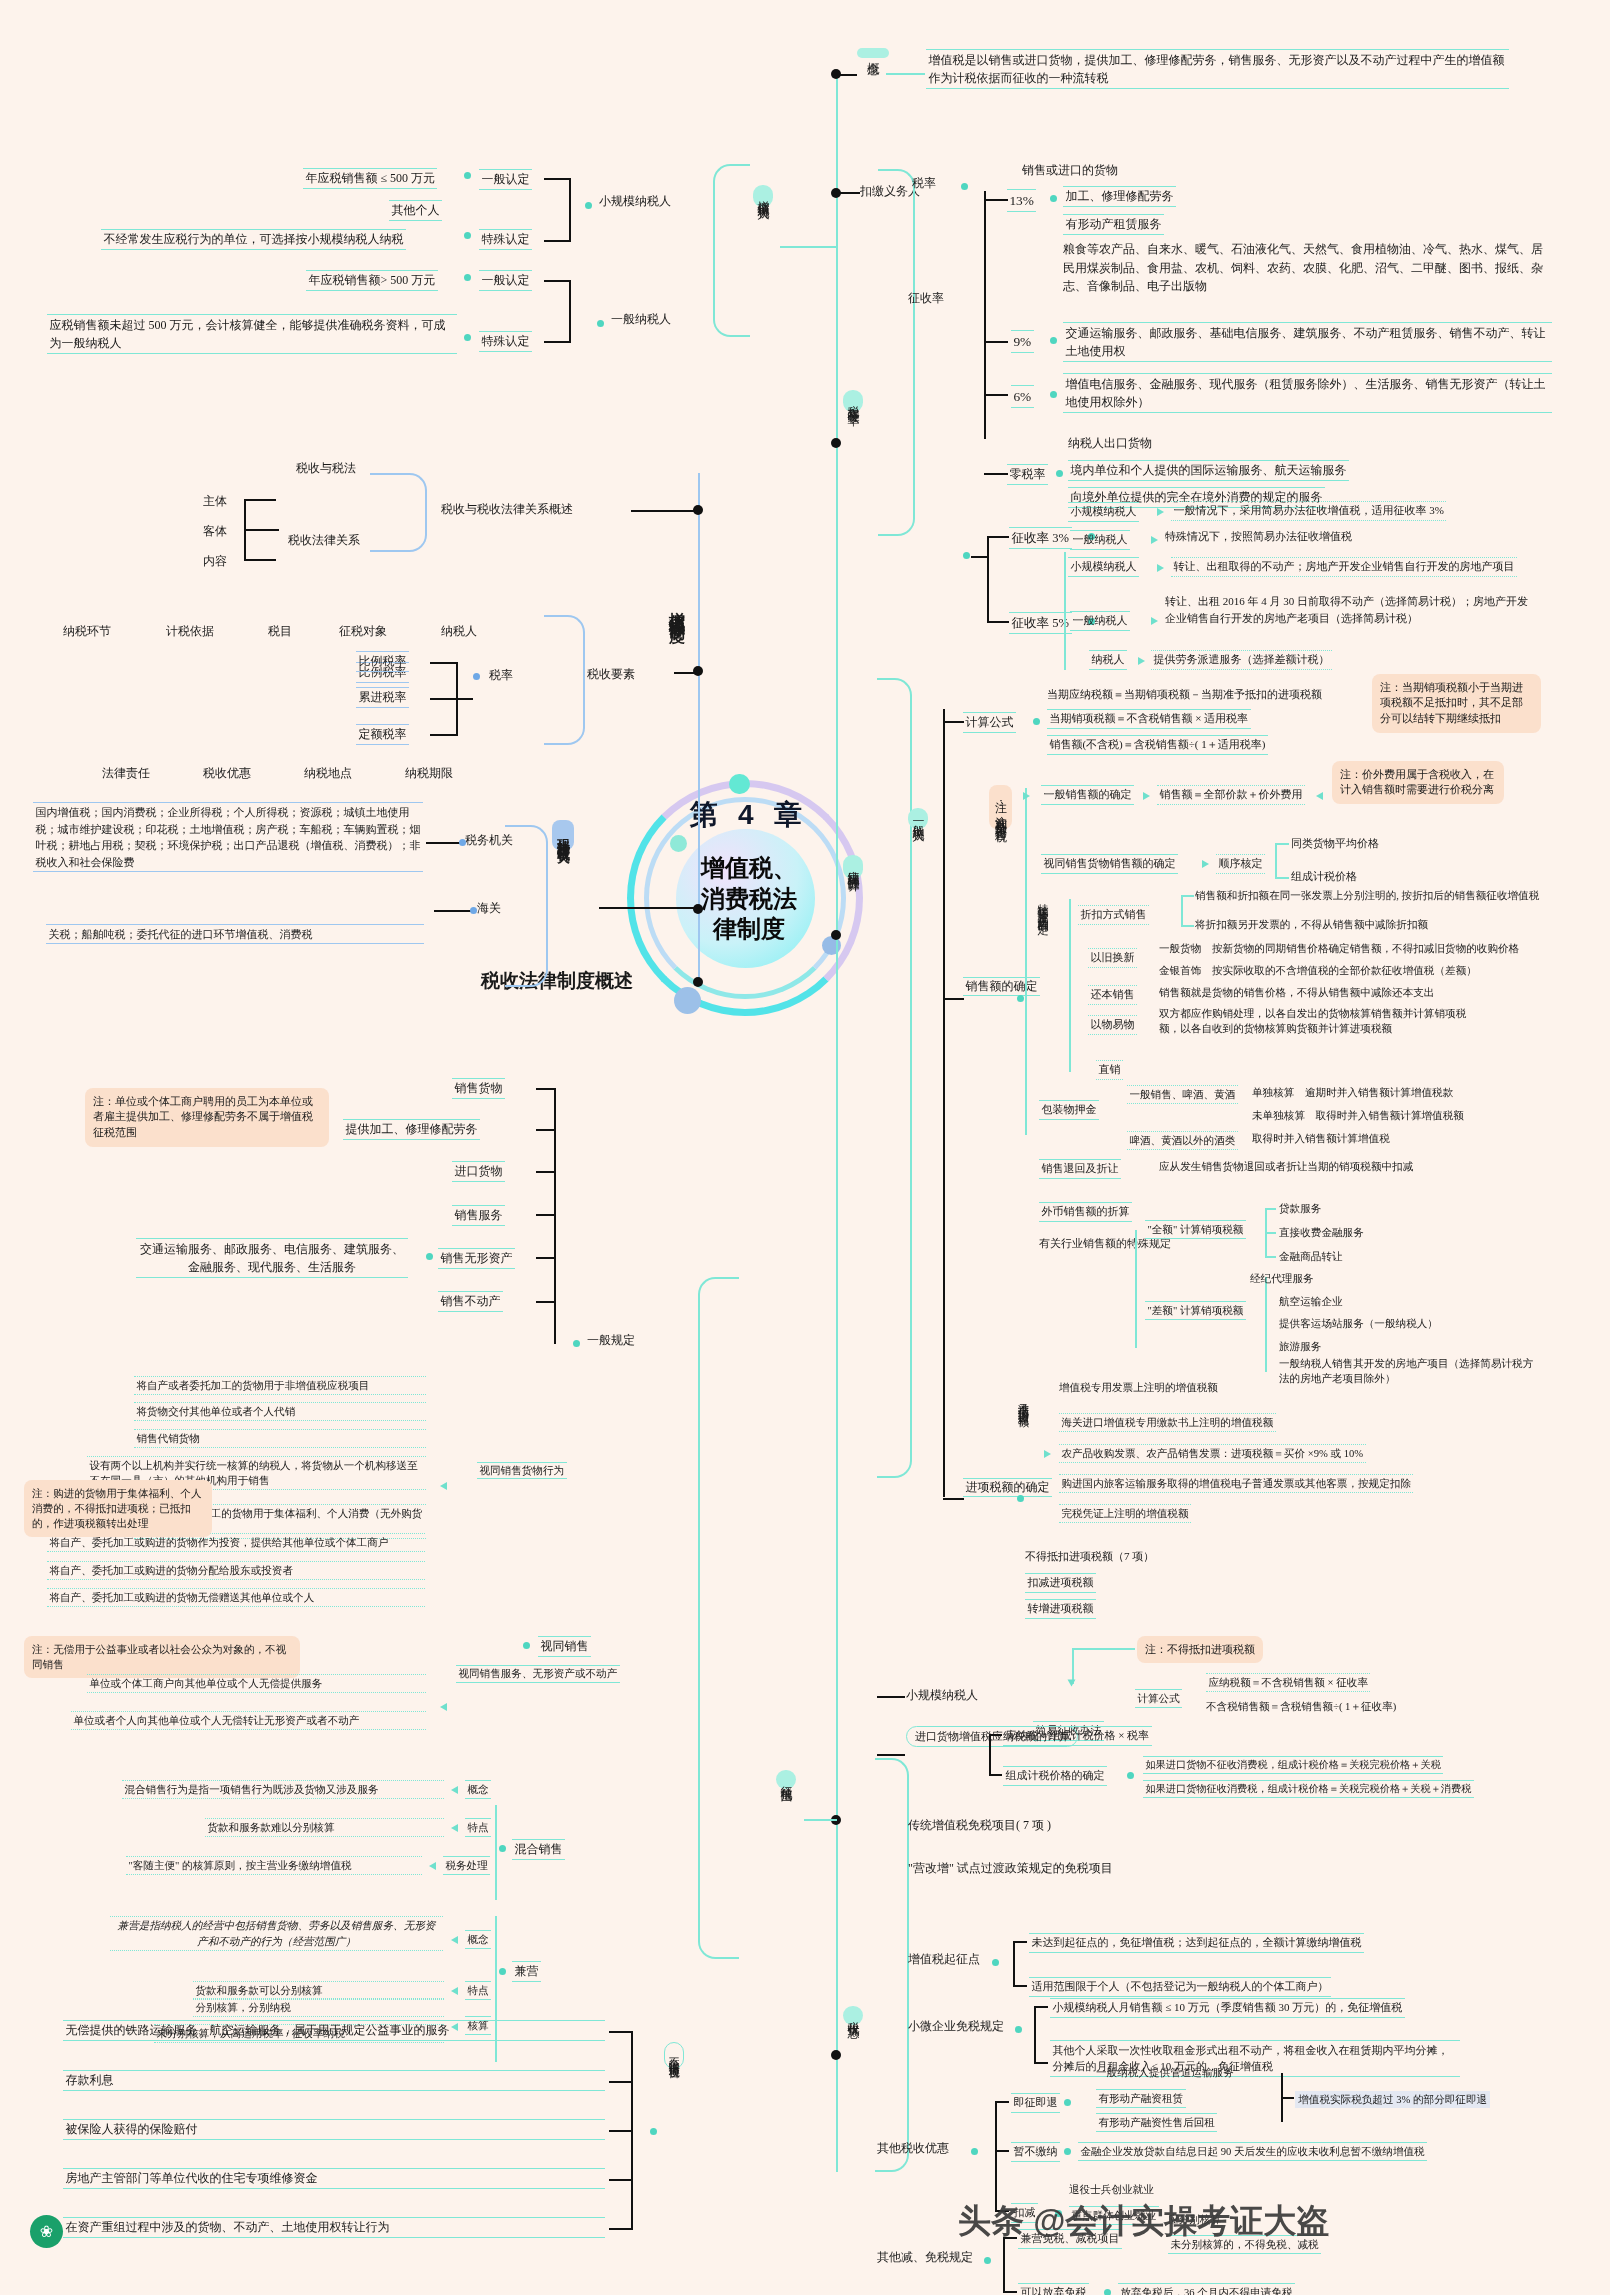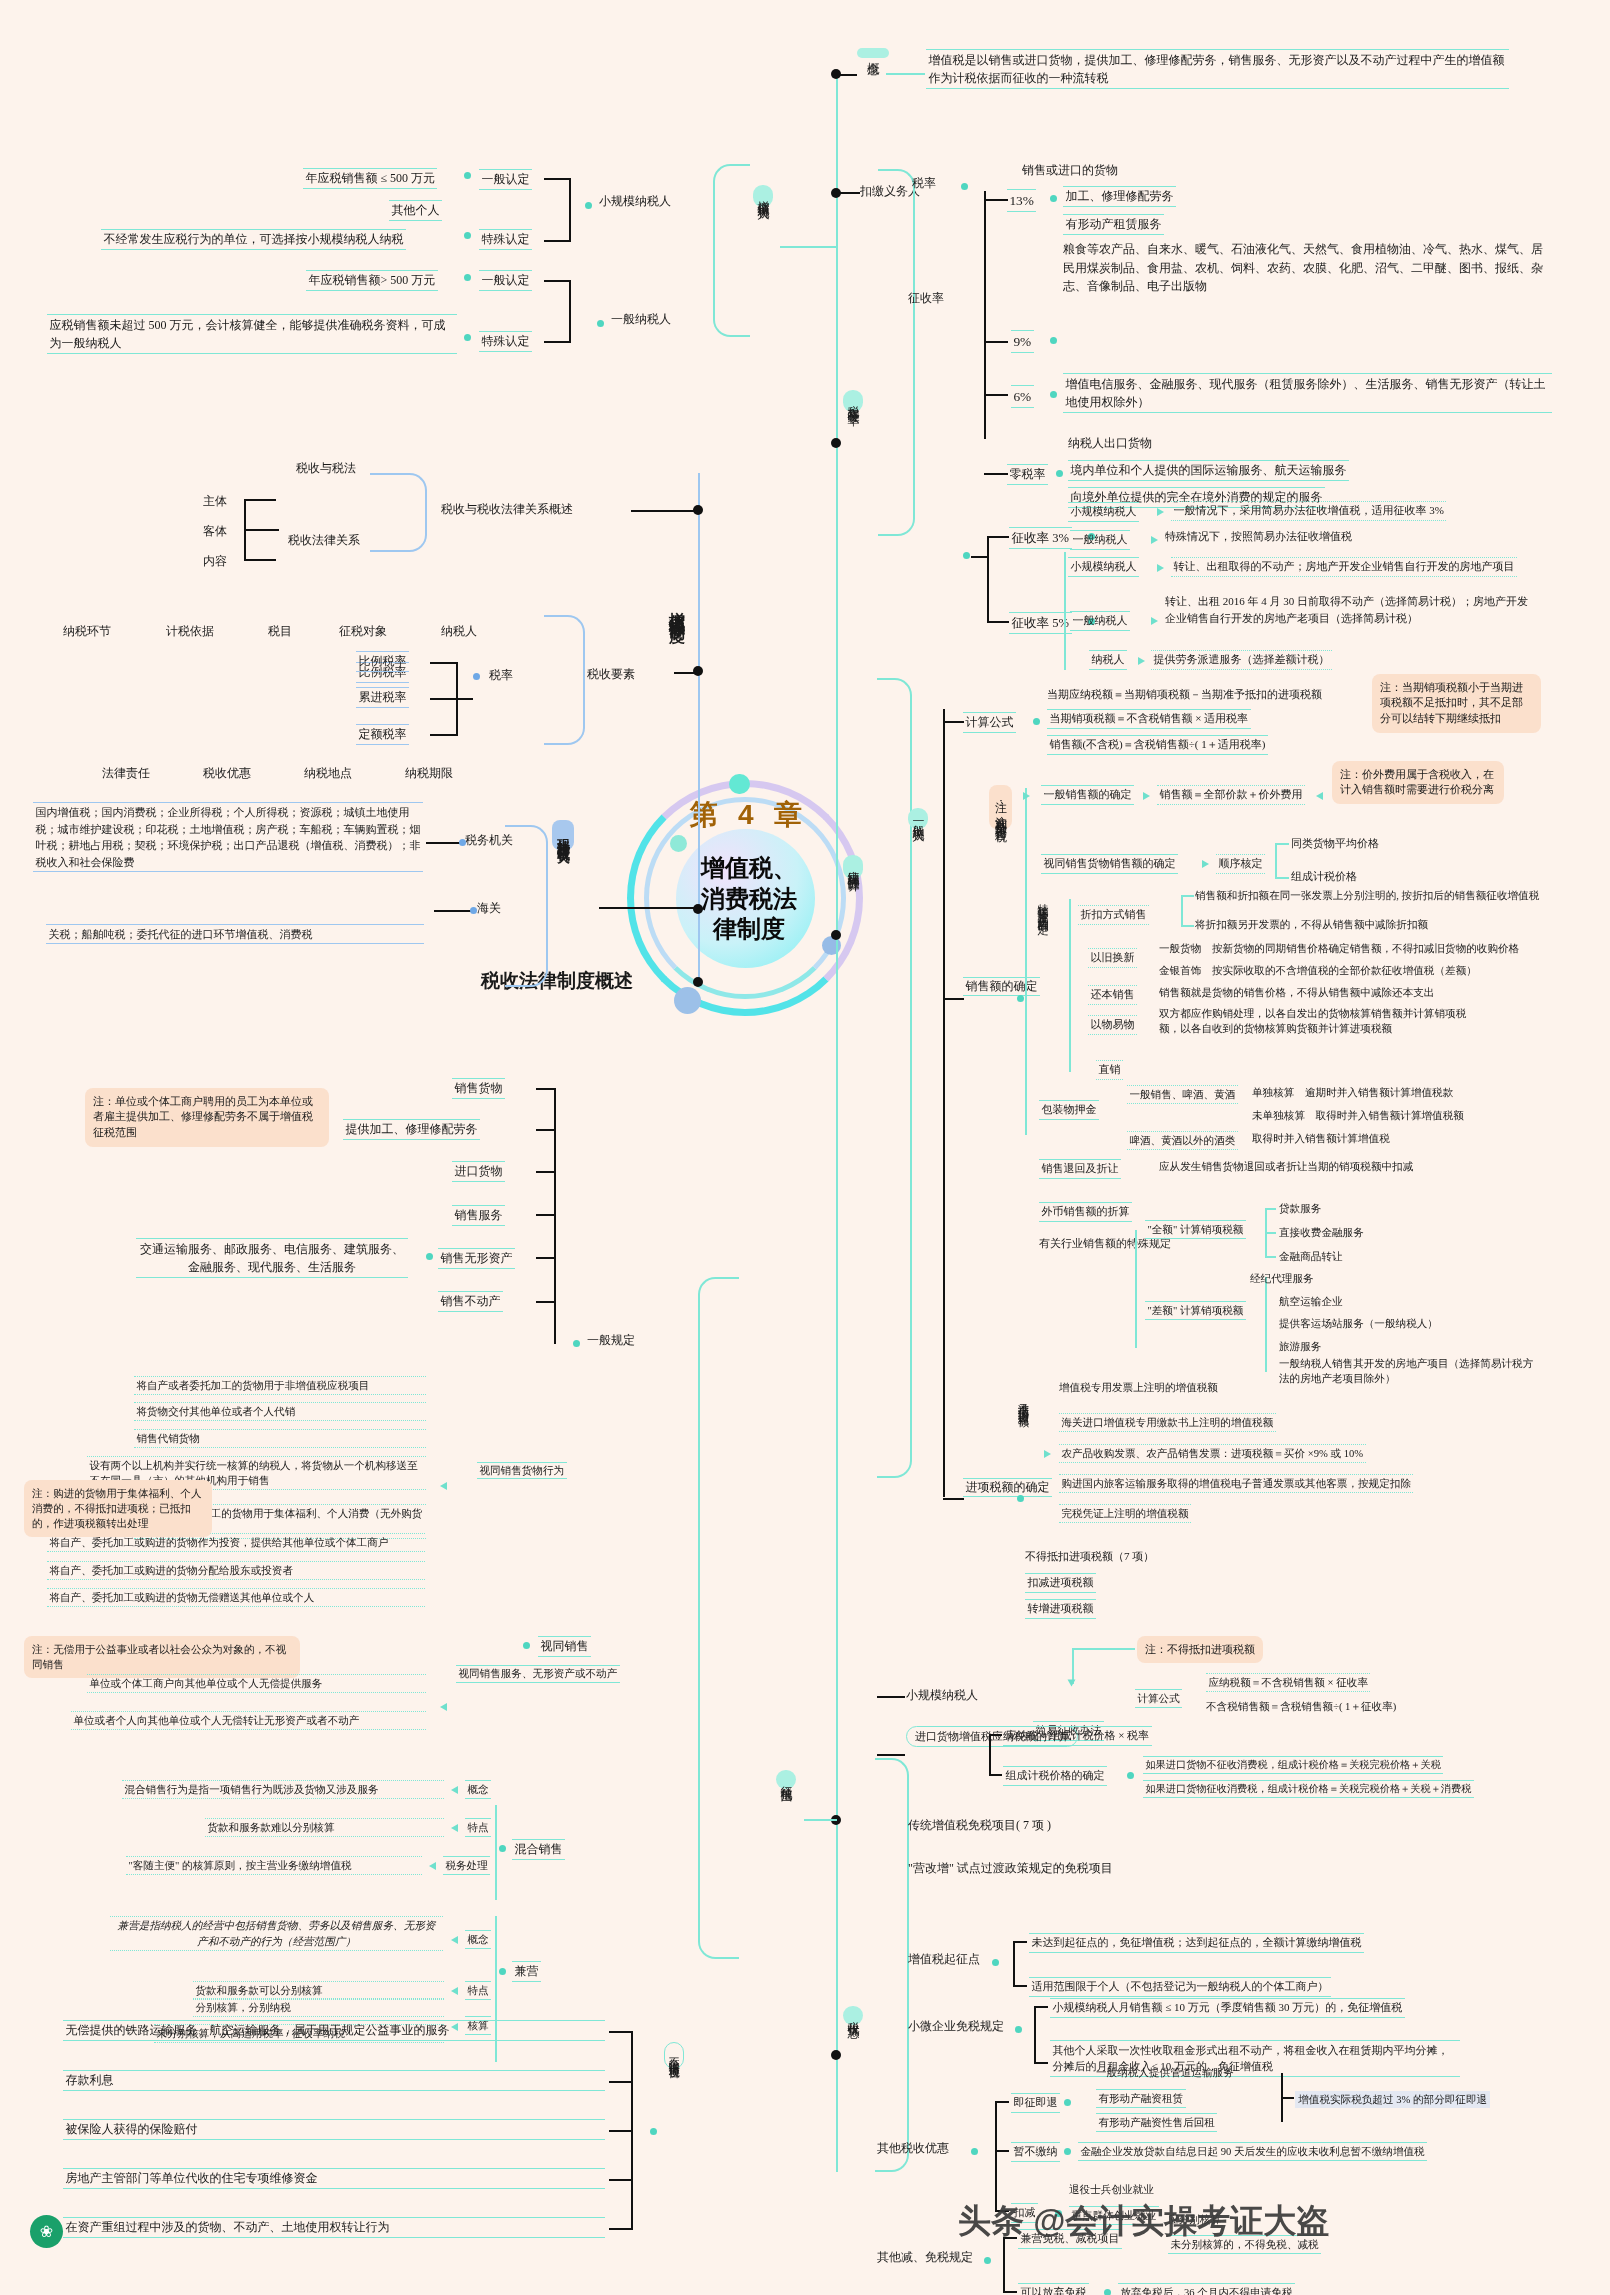--- a/index.html
+++ b/index.html
@@ -43,21 +43,21 @@
   .arrow-l{position:absolute;width:0;height:0;border-right:7px solid #6fe0cd;border-top:4.7px solid transparent;border-bottom:4.7px solid transparent;}
   
   #hub{position:absolute;left:627px;top:780px;width:236px;height:236px;}
   #hub .ring1{position:absolute;inset:0;border-radius:50%;border:7px solid #52e3e8;
      border-top-color:#d6c8f0;border-right-color:#d6c8f0;}
   #hub .ring2{position:absolute;inset:17.3px;border-radius:50%;border:5.5px solid #bcdcf5;border-bottom-color:#8fe8e8;}
   #hub .core{position:absolute;left:49px;top:49px;width:139px;height:139px;border-radius:50%;
      background:radial-gradient(circle at 35% 30%,#f0e2fb 0%,#c9f2f8 55%,#7ef0f2 100%);}
   #hub .blob{position:absolute;border-radius:50%;}
   #chapno{position:absolute;left:666px;top:796px;width:166px;text-align:center;
-     font-size:28px;font-weight:bold;color:#a16207;letter-spacing:6.3px;
+     font-size:28px;font-weight:bold;color:#0f172a;letter-spacing:6.3px;
      font-family:"Liberation Sans",sans-serif;}
   #chaptitle{position:absolute;left:666px;top:853px;width:166px;text-align:center;
      font-size:24px;font-weight:bold;line-height:1.28;color:#0a0a0a;
      font-family:"Liberation Sans",sans-serif;}
   #overview-label{position:absolute;left:481px;top:968px;font-size:19px;font-weight:bold;
      font-family:"Liberation Sans",sans-serif;}
   #spine-label{position:absolute;left:666px;top:599px;font-size:16px;font-weight:bold;
      writing-mode:vertical-rl;text-orientation:upright;letter-spacing:2.4px;
      font-family:"Liberation Sans",sans-serif;}
   
@@ -219,20 +219,21 @@
 
   <div class="node t ul" style="left:1007px;top:189px;font-size:13.4px;">13%</div>
   <div class="cdot" style="left:1050px;top:195px;"></div>
   <div class="node t" style="left:1022px;top:162px;">销售或进口的货物</div>
   <div class="node t ul" style="left:1063px;top:186px;">加工、修理修配劳务</div>
   <div class="node t ul" style="left:1063px;top:214px;">有形动产租赁服务</div>
 
   <div class="node tw" style="left:1063px;top:240px;width:489px;line-height:1.55;">粮食等农产品、自来水、暖气、石油液化气、天然气、食用植物油、冷气、热水、煤气、居民用煤炭制品、食用盐、农机、饲料、农药、农膜、化肥、沼气、二甲醚、图书、报纸、杂志、音像制品、电子出版物</div>
   <div class="node t ul" style="left:1011px;top:330px;font-size:13.4px;">9%</div>
   <div class="cdot" style="left:1050px;top:337px;"></div>
+  <div class="node tw ul" style="left:1063px;top:322px;width:489px;">交通运输服务、邮政服务、基础电信服务、建筑服务、不动产租赁服务、销售不动产、转让土地使用权</div>
 
   <div class="node t ul" style="left:1011px;top:385px;font-size:13.4px;">6%</div>
   <div class="cdot" style="left:1050px;top:391px;"></div>
   <div class="node tw ul" style="left:1063px;top:373px;width:489px;">增值电信服务、金融服务、现代服务（租赁服务除外）、生活服务、销售无形资产（转让土地使用权除外）</div>
 
   <div class="node t ul" style="left:1007px;top:464px;">零税率</div>
   <div class="cdot" style="left:1056px;top:470px;"></div>
   <div class="node t" style="left:1068px;top:435px;">纳税人出口货物</div>
   <div class="node t ul" style="left:1068px;top:460px;">境内单位和个人提供的国际运输服务、航天运输服务</div>
   <div class="node t ul" style="left:1068px;top:487px;">向境外单位提供的完全在境外消费的规定的服务</div>

